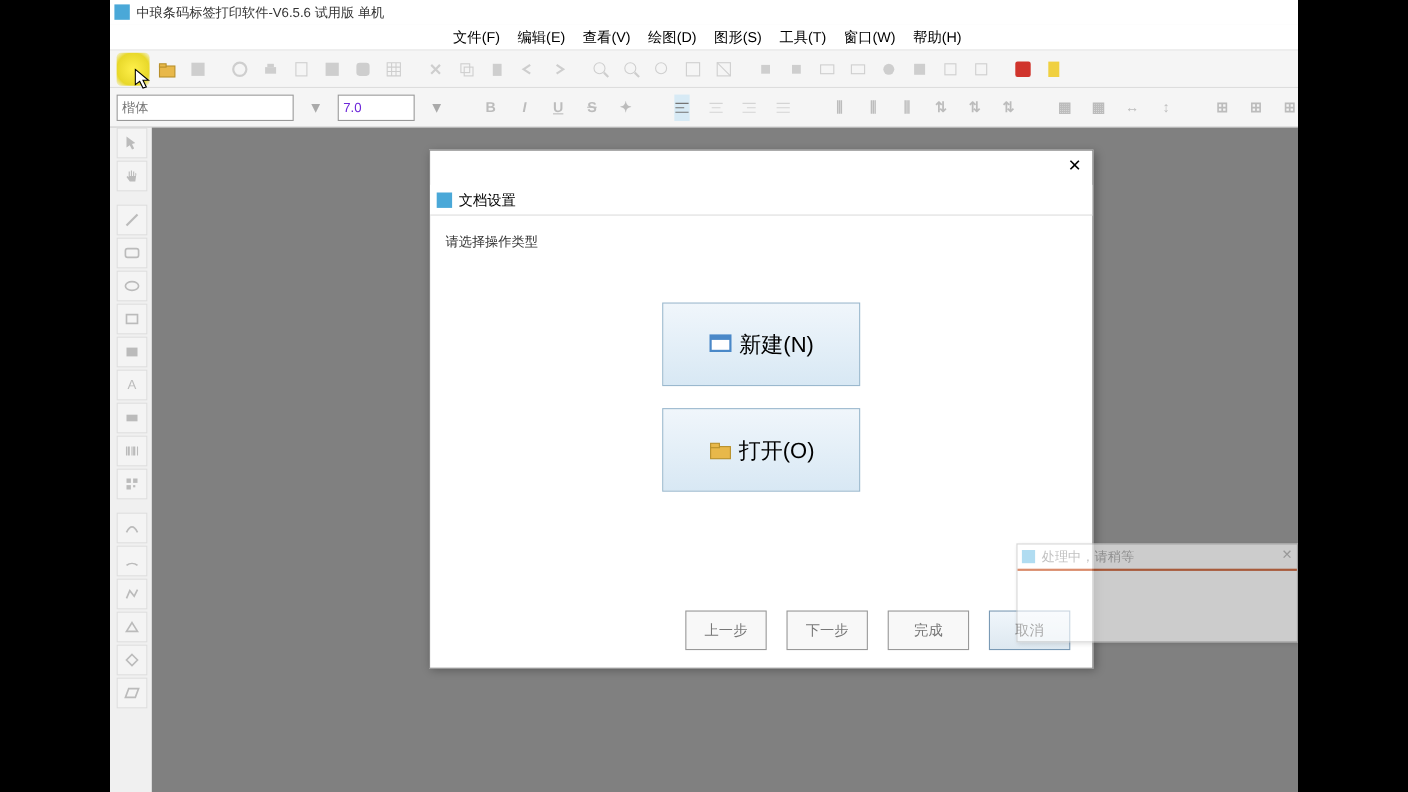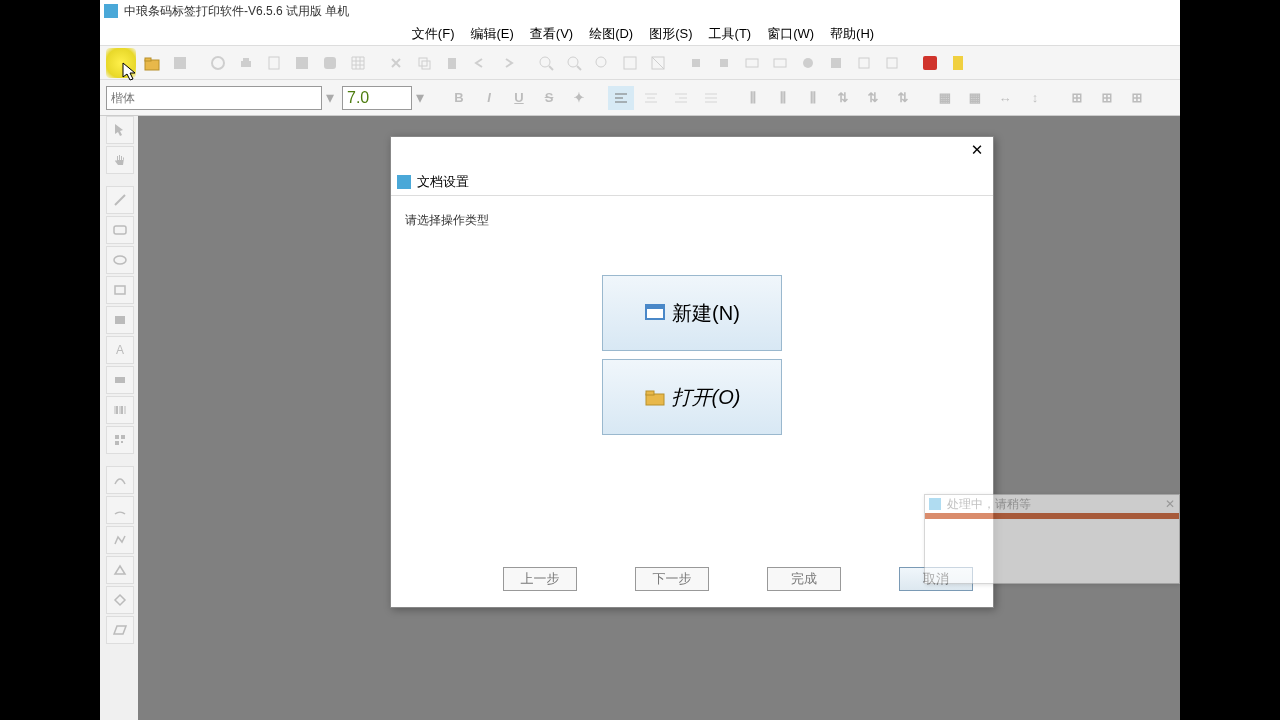--- a/index.html
+++ b/index.html
@@ -8,46 +8,46 @@
 .title-bar { height: 22px; background: #fff; display: flex; align-items: center; padding-left: 4px; font-size: 12px; color: #333; }
 .title-bar .app-icon { width: 14px; height: 14px; background: #4aa8d8; margin-right: 6px; display: inline-block; }
 .menu-bar { height: 24px; background: #fff; display: flex; align-items: center; padding-left: 6px; font-size: 13px; border-bottom: 1px solid #ddd; justify-content: center; }
 .menu-item { padding: 2px 8px; cursor: pointer; }
 .toolbar1 { height: 34px; background: #f5f5f5; display: flex; align-items: center; padding-left: 6px; gap: 4px; border-bottom: 1px solid #ddd; }
 .tb-btn { width: 24px; height: 24px; display: flex; align-items: center; justify-content: center; opacity: 0.35; }
 .tb-btn.active { opacity: 1; }
 .tb-sep { width: 6px; height: 24px; }
 .highlight-btn { background: radial-gradient(circle, #fff04a 0%, #e8d82a 70%, transparent 100%); width: 30px; height: 30px; border-radius: 4px; position: relative; }
 .cursor-arrow { position: absolute; left: 16px; top: 14px; z-index: 100; }
-.toolbar2 { height: 36px; background: #f5f5f5; display: flex; align-items: center; padding-left: 6px; gap: 4px; border-bottom: 1px solid #ccc; }
+.toolbar2 { height: 36px; background: #f5f5f5; display: flex; align-items: center; padding-left: 6px; gap: 16px; border-bottom: 1px solid #ccc; }
 .font-select { width: 216px; height: 24px; border: 1px solid #999; background: #fff; font-size: 12px; padding-left: 4px; color: #999; }
-.size-select { width: 70px; height: 24px; border: 1px solid #999; background: #fff; font-size: 16px; padding-left: 4px; color: #4d7c0f; }
+.size-select { width: 70px; height: 24px; border: 1px solid #999; background: #fff; font-size: 12px; padding-left: 4px; color: #6d28d9; }
 .tb2-btn { width: 26px; height: 24px; display: flex; align-items: center; justify-content: center; opacity: 0.35; font-size: 13px; font-weight: bold; color: #555; }
 .tb2-btn.sel { background: #d0e8f5; opacity: 0.8; }
 .canvas-area { position: absolute; left: 38px; top: 116px; right: 0; bottom: 0; background: #808080; }
 .left-toolbox { position: absolute; left: 6px; top: 116px; width: 30px; display: flex; flex-direction: column; gap: 2px; }
 .tool-btn { width: 28px; height: 28px; border: 1px solid #ccc; background: #f8f8f8; display: flex; align-items: center; justify-content: center; opacity: 0.5; }
 .tool-btn svg { width: 16px; height: 16px; }
 
 
 .dialog { position: absolute; left: 390px; top: 136px; width: 604px; height: 472px; background: #fff; border: 1px solid #888; box-shadow: 2px 2px 8px rgba(0,0,0,0.3); }
 .dialog-title { height: 28px; background: #fff; border-bottom: 1px solid #ddd; display: flex; align-items: center; padding-left: 6px; font-size: 13px; margin-top: 31px; }
 .dialog-title .dlg-icon { width: 14px; height: 14px; background: #4aa8d8; margin-right: 6px; }
 .dialog-close { position: absolute; right: 6px; top: 4px; width: 20px; height: 20px; font-size: 15px; text-align: center; cursor: pointer; }
 .dialog-body { padding: 16px 14px; }
 .dialog-prompt { font-size: 12px; color: #333; }
 .big-action-btn { display: block; margin: 0 auto; width: 180px; height: 76px; background: linear-gradient(to bottom, #f0f6fb, #d8e8f4); border: 1px solid #9ab8ce; font-size: 20px; cursor: pointer; display: flex; align-items: center; justify-content: center; gap: 6px; }
 .big-icon { width: 22px; height: 22px; display: inline-block; }
 .dialog-footer { position: absolute; bottom: 16px; right: 20px; display: flex; gap: 18px; }
-.dlg-btn { width: 74px; height: 24px; border: 1px solid #999; background: #f8f8f8; font-size: 13px; color: #777; cursor: pointer; margin-left: 40px; }
+.dlg-btn { width: 74px; height: 36px; border: 1px solid #999; background: #f8f8f8; font-size: 13px; color: #777; cursor: pointer; }
 .dlg-btn.enabled { color: #222; background: linear-gradient(to bottom, #f0f6fb, #dde8f0); border-color: #7a9ab5; }
 
 
 .popup2 { position: absolute; left: 924px; top: 494px; width: 256px; height: 90px; background: #fff; border: 1px solid #bbb; box-shadow: 1px 1px 4px rgba(0,0,0,0.2); opacity: 0.6; }
-.popup2-title { height: 24px; display: flex; align-items: center; padding-left: 4px; font-size: 12px; color: #999; border-bottom: 6px solid #c2410c; }
+.popup2-title { height: 24px; display: flex; align-items: center; padding-left: 4px; font-size: 12px; color: #999; border-bottom: 2px solid #c2410c; }
 .popup2-title .p2-icon { width: 12px; height: 12px; background: #7cc5e8; margin-right: 6px; }
 .popup2-close { position: absolute; right: 4px; top: 2px; font-size: 12px; color: #aaa; }
 </style>
 </head>
 <body>
 
 <div class="app-window">
 
   <div class="title-bar">
     <span class="app-icon"></span>
@@ -400,21 +400,21 @@
     <button class="big-action-btn" style="margin-top:46px;">
       <span class="big-icon">
         <svg width="22" height="22">
             <rect x="2" y="3" width="18" height="14" fill="#fff" stroke="#4a88c8" stroke-width="2"></rect>
             <rect x="2" y="3" width="18" height="4" fill="#4a88c8"></rect>
           </svg>
       </span>
       <span><span>新建(N)</span></span>
     </button>
 
-    <button class="big-action-btn" style="margin-top:8px;font-style:italic;">
+    <button class="big-action-btn" style="margin-top:20px;">
       <span class="big-icon">
         <svg width="22" height="22">
             <rect x="2" y="8" width="18" height="11" fill="#e8b84a" stroke="#b8902a"></rect>
             <rect x="2" y="5" width="8" height="4" fill="#e8b84a" stroke="#b8902a"></rect>
           </svg>
       </span>
       <span><span>打开(O)</span></span>
     </button>
   </div>
   <div class="dialog-footer">

